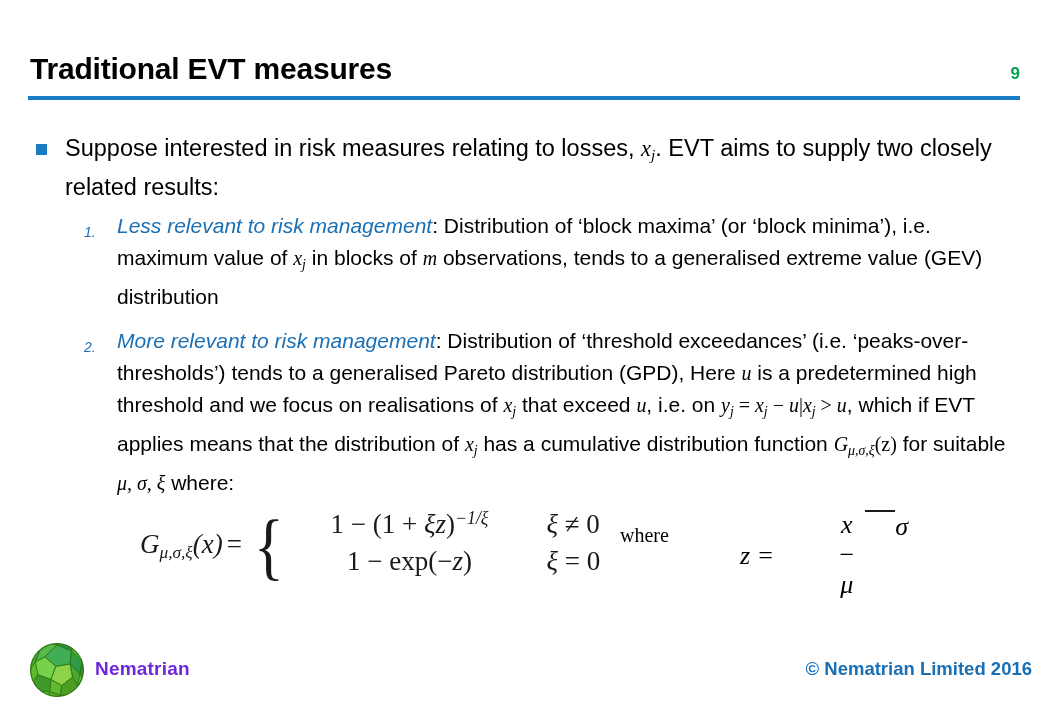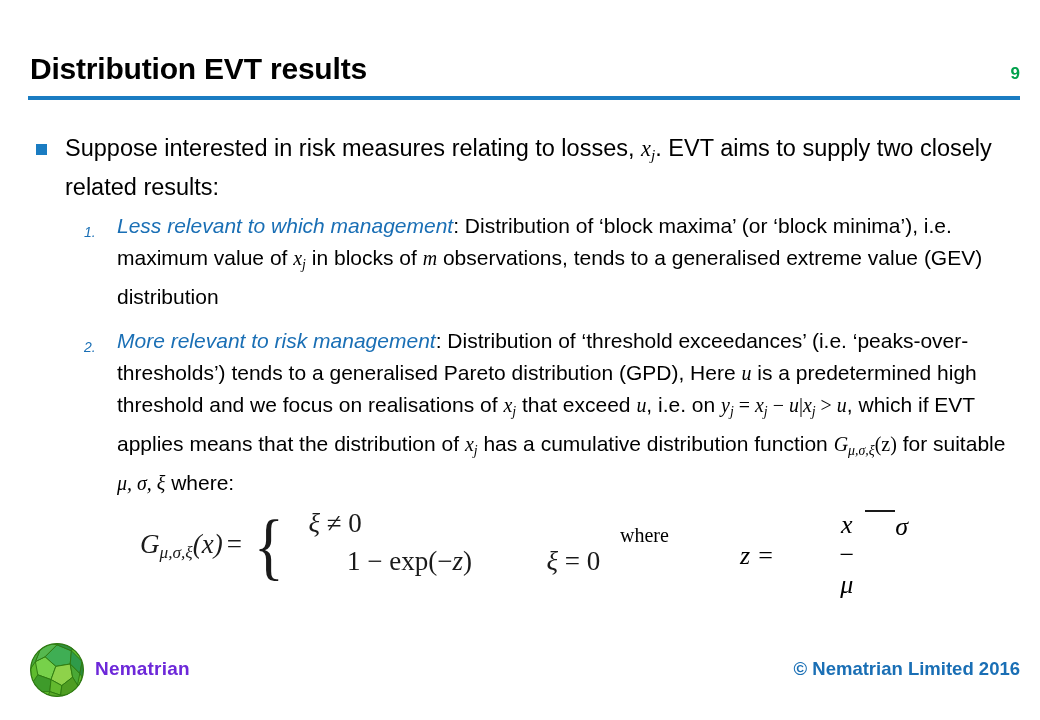--- a/index.html
+++ b/index.html
@@ -235,66 +235,67 @@
     position: absolute;
     left: 95px;
     top: 22px;
     font-size: 19px;
     font-weight: bold;
     color: #6d28d9;
     letter-spacing: 0.2px;
   }
   .copyright {
     position: absolute;
-    right: 20px;
+    right: 8px;
     top: 22px;
     font-size: 18.5px;
     font-weight: bold;
     color: #1a6fb5;
     white-space: nowrap;
   }
 </style>
 </head>
 <body>
 
-<div class="slide-title">Distribution EVT results</div>
+<div class="slide-title">Traditional EVT measures</div>
 <div class="page-number">9</div>
 <div class="title-rule"></div>
 
 <div class="body-area">
 
   <div class="lvl1">
     <span class="sq-bullet"></span>
     <span>Suppose interested in risk measures relating to losses, </span><span class="mi">x</span><span class="msub">j</span><span>. EVT aims to supply two closely related results:</span>
   </div>
 
   <ol class="numlist">
 
     <li>
       <span class="num">1.</span>
-      <span class="hl">Less relevant to which management</span><span>: Distribution of ‘block maxima’ (or ‘block minima’), i.e. maximum value of </span><span class="mi">x</span><span class="msub">j</span><span> in blocks of </span><span class="mi">m</span><span> observations, tends to a generalised extreme value (GEV) distribution</span>
+      <span class="hl">Less relevant to risk management</span><span>: Distribution of ‘block maxima’ (or ‘block minima’), i.e. maximum value of </span><span class="mi">x</span><span class="msub">j</span><span> in blocks of </span><span class="mi">m</span><span> observations, tends to a generalised extreme value (GEV) distribution</span>
     </li>
 
     <li>
       <span class="num">2.</span>
       <span class="hl">More relevant to risk management</span><span>: Distribution of ‘threshold exceedances’ (i.e. ‘peaks-over-thresholds’) tends to a generalised Pareto distribution (GPD), Here </span><span class="mi">u</span><span> is a predetermined high threshold and we focus on realisations of </span><span class="mi">x</span><span class="msub">j</span><span> that exceed </span><span class="mi">u</span><span>, i.e. on </span><span class="mi">y</span><span class="msub">j</span><span class="mo"> = </span><span class="mi">x</span><span class="msub">j</span><span class="mo"> − </span><span class="mi">u</span><span class="mo">|</span><span class="mi">x</span><span class="msub">j</span><span class="mo"> &gt; </span><span class="mi">u</span><span>, which if EVT applies means that the distribution of </span><span class="mi">x</span><span class="msub">j</span><span> has a cumulative distribution function </span><span class="mi">G</span><span class="msub">μ,σ,ξ</span><span class="mo">(z)</span><span> for suitable </span><span class="mi">μ, σ, ξ</span><span> where:</span>
     </li>
 
   </ol>
 </div>
 
 <div class="equation-row">
 
   <div class="eq-main">
     <span class="eq-lhs"><span>G</span><span class="sub">μ,σ,ξ</span><span>(x)</span><span class="eq-eqsign">=</span></span>
 
     <span class="brace">{</span>
 
     <span class="cases">
       <span class="case-line">
+        <span class="case-expr"><span class="rm">1 − (1 + </span><span class="gk">ξ</span><span class="gk">z</span><span class="rm">)</span><span class="sup gk">−1/ξ</span></span>
         <span class="case-cond"><span class="gk">ξ</span><span class="rm"> ≠ 0</span></span>
       </span>
       <span class="case-line">
         <span class="case-expr"><span class="rm">1 − exp(−</span><span class="gk">z</span><span class="rm">)</span></span>
         <span class="case-cond"><span class="gk">ξ</span><span class="rm"> = 0</span></span>
       </span>
     </span>
   </div>
 
   <div class="eq-where">where</div>

